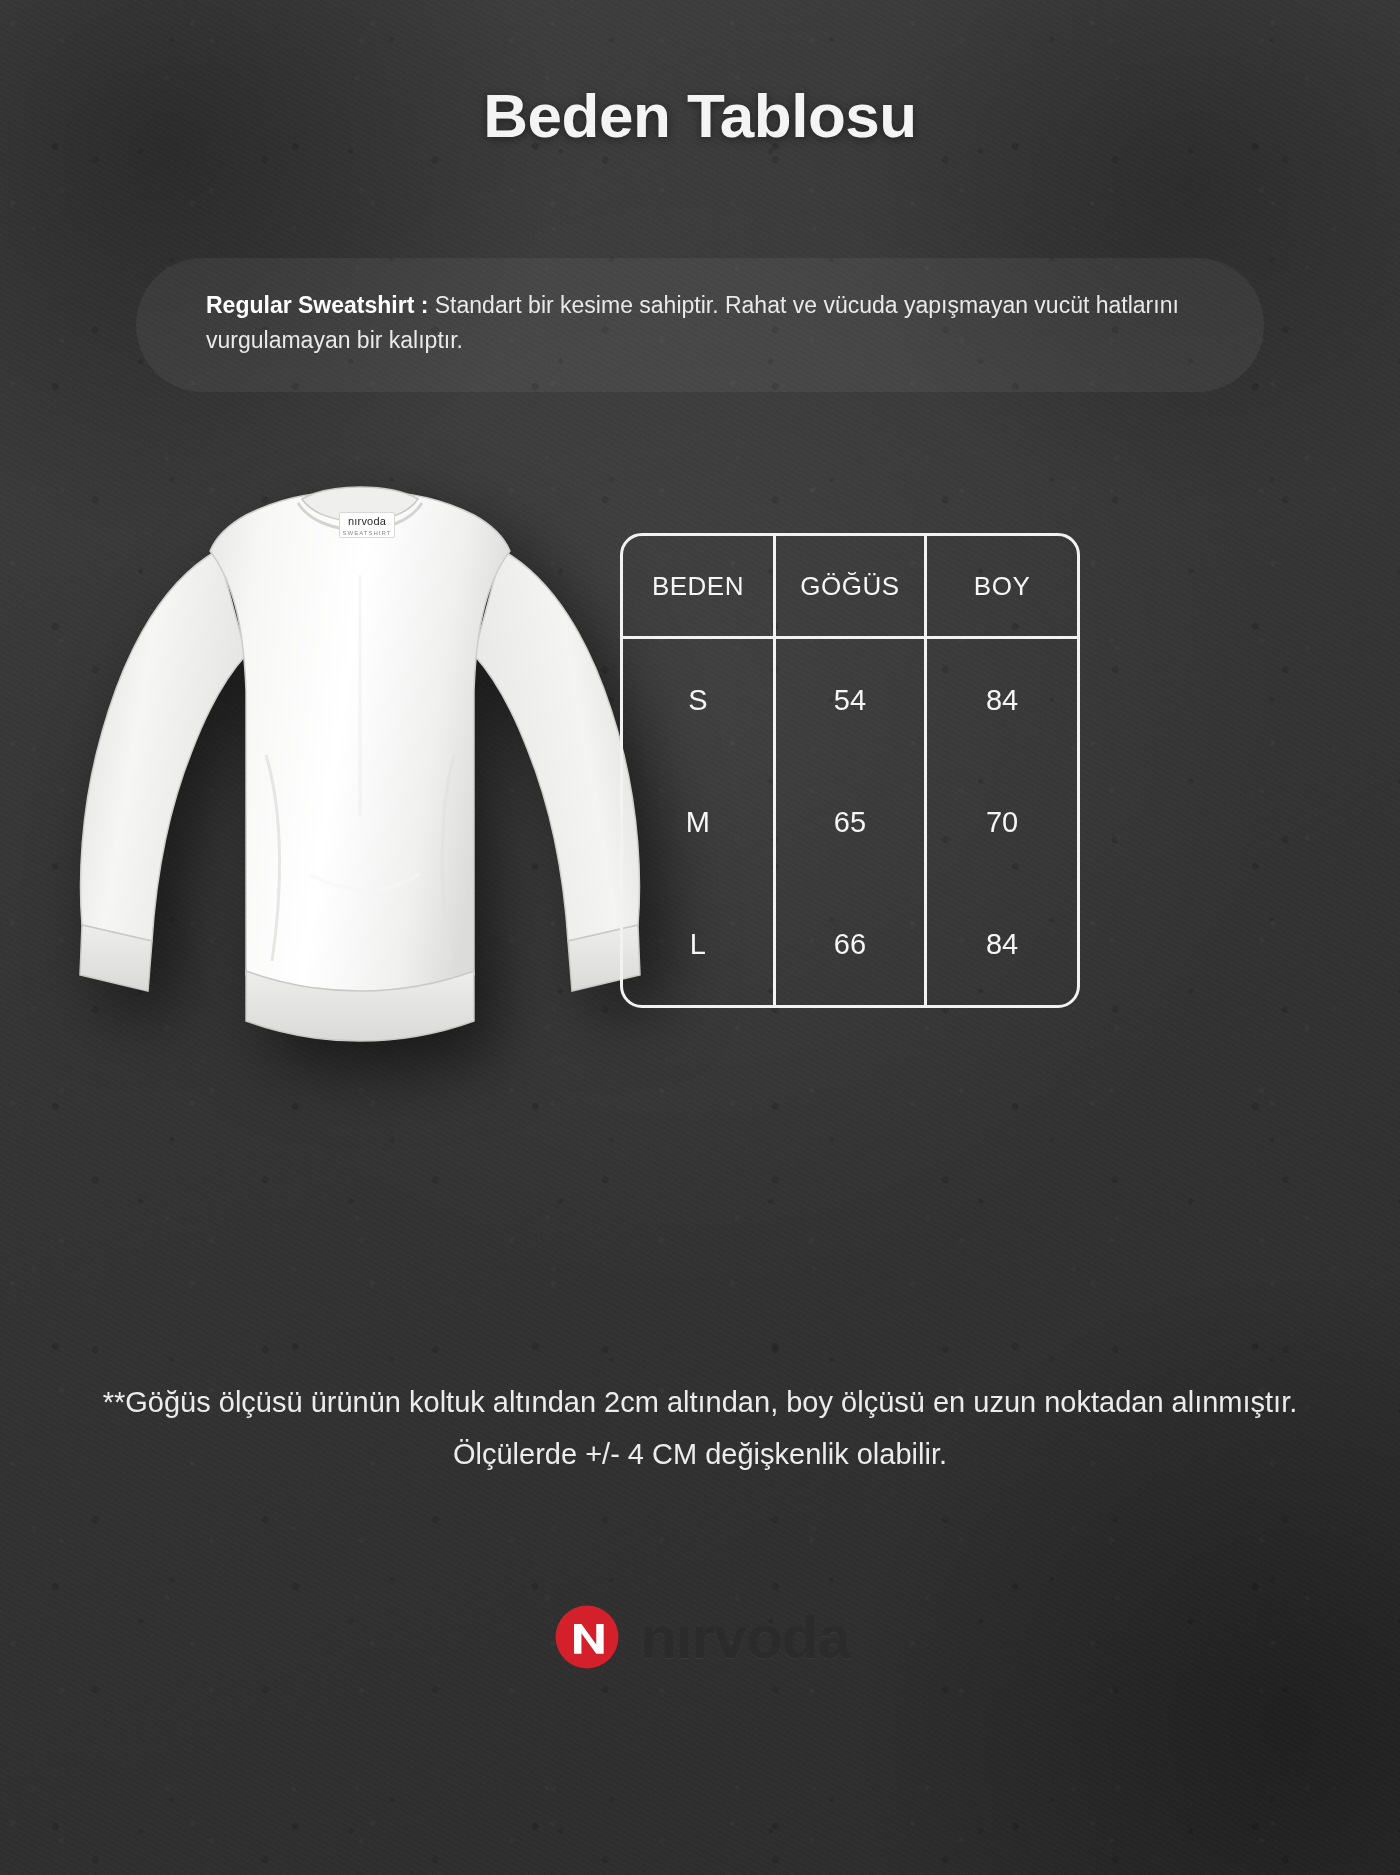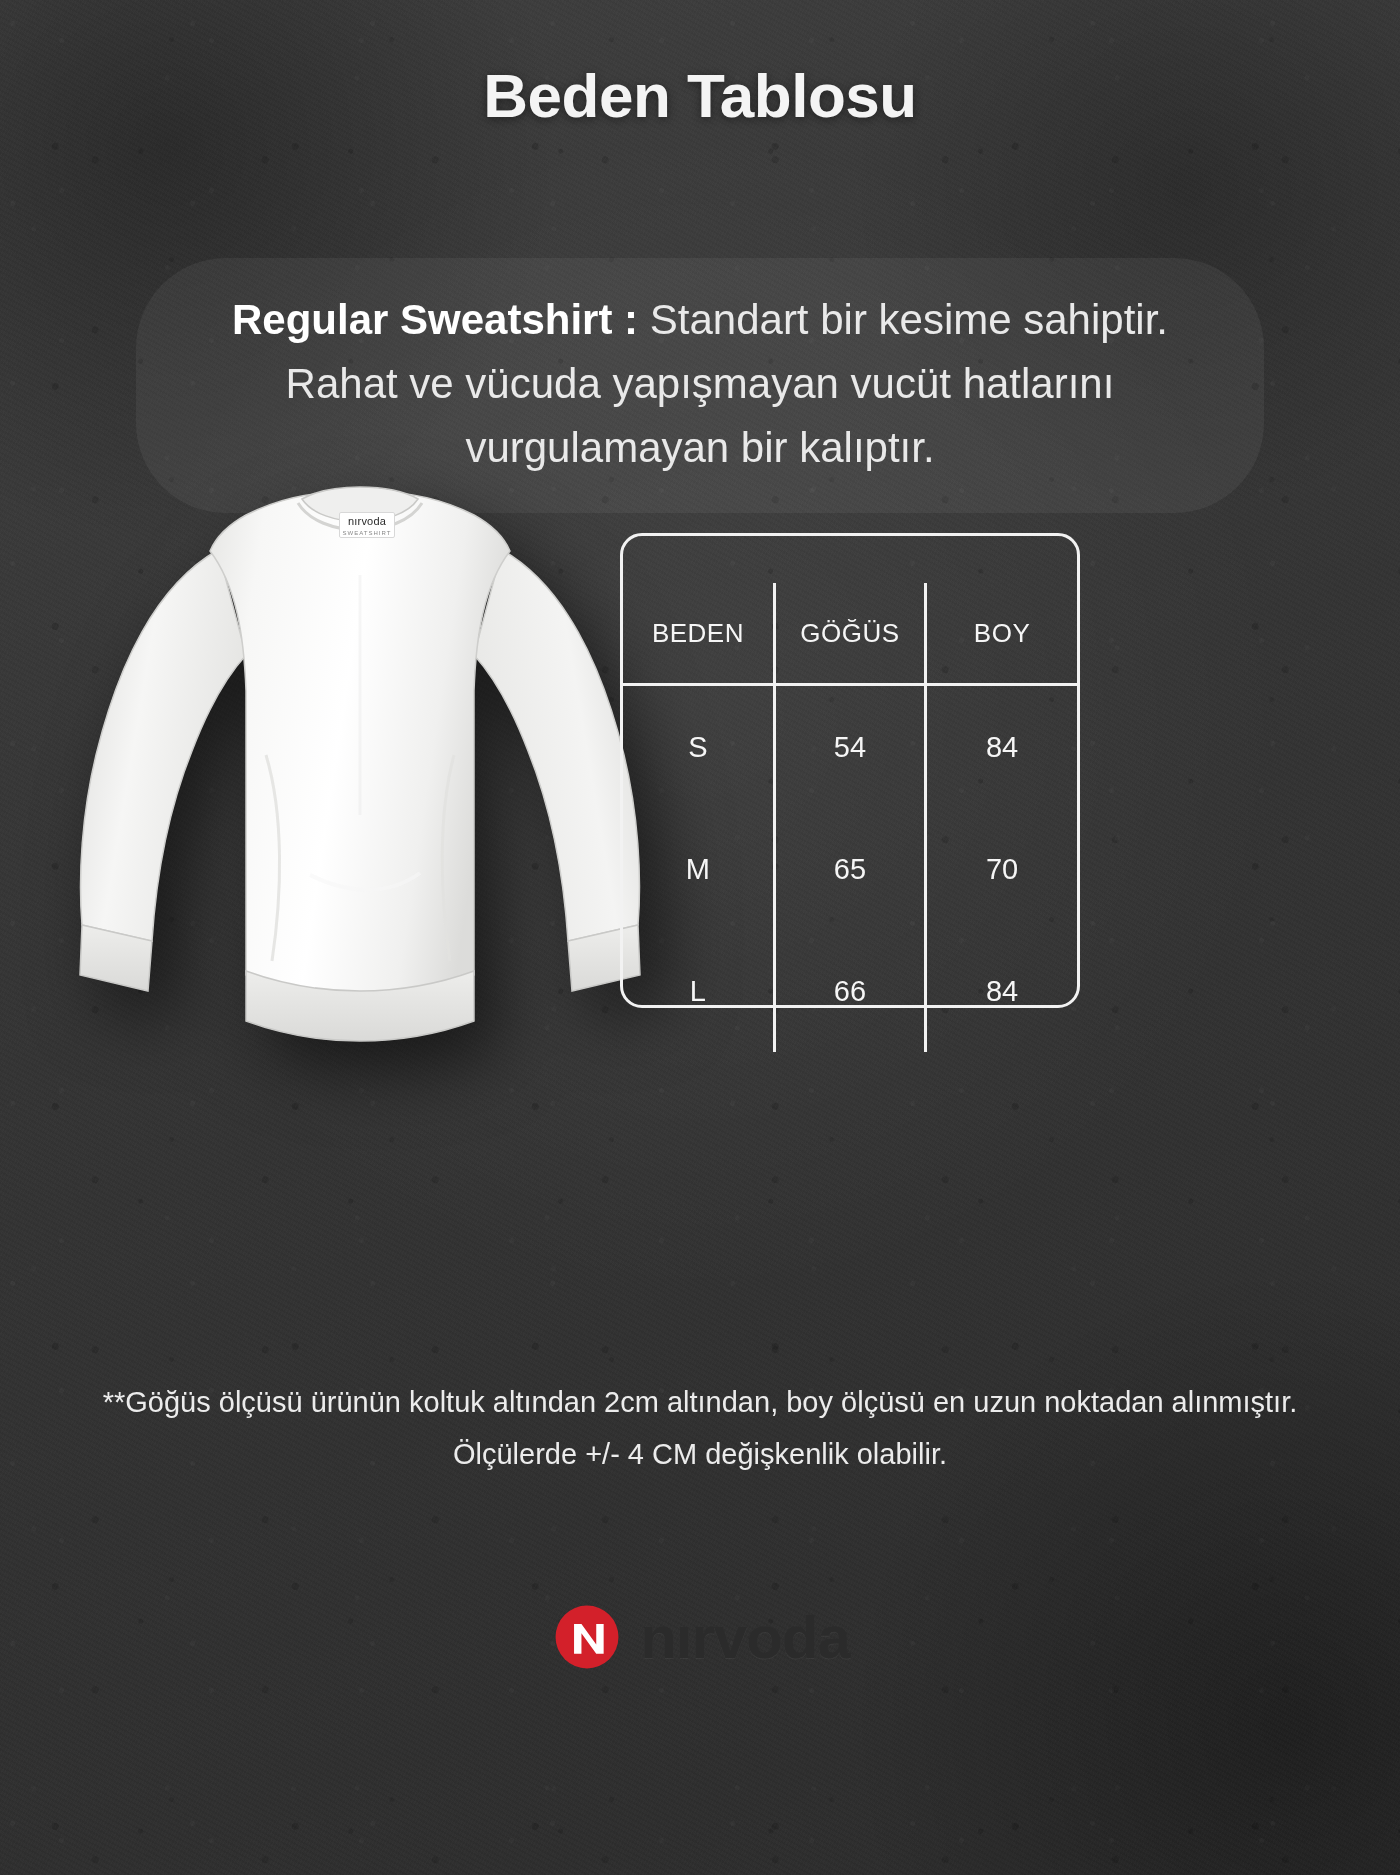--- a/index.html
+++ b/index.html
@@ -53,41 +53,40 @@
       repeating-linear-gradient(115deg, rgba(255,255,255,0.012) 0 1px, rgba(0,0,0,0.012) 1px 3px),
       repeating-linear-gradient(28deg, rgba(0,0,0,0.02) 0 2px, rgba(255,255,255,0.008) 2px 5px);
     pointer-events: none;
   }
 
   .content { position: relative; z-index: 3; }
 
   
   .title {
     margin: 0;
-    padding-top: 60px;
+    padding-top: 80px;
     text-align: center;
     color: #f4f4f4;
     font-size: 62px;
     font-weight: bold;
     letter-spacing: -0.5px;
     text-shadow: 0 2px 10px rgba(0,0,0,.45);
   }
 
   .note-pill {
     position: absolute;
     left: 136px;
     top: 258px;
     width: 1128px;
     box-sizing: border-box;
     padding: 30px 70px 34px;
     border-radius: 90px;
     background: rgba(255,255,255,0.055);
-    text-align: center;
     color: #e9e9e9;
-    font-size: 42px;
+    font-size: 23px;
     line-height: 1.52;
   }
   .note-pill b { color: #ffffff; font-weight: bold; }
 
   
   .garment-wrap {
     position: absolute;
     left: 60px;
     top: 455px;
     width: 600px;
@@ -127,21 +126,20 @@
     border: 3px solid #f2f2f2;
     border-radius: 22px;
     box-sizing: border-box;
     color: #f6f6f6;
   }
   table.size-table {
     width: 100%;
     height: 100%;
     border-collapse: collapse;
     table-layout: fixed;
-    margin-top: 47px;
   }
   table.size-table th,
   table.size-table td {
     text-align: center;
     font-weight: normal;
     font-size: 29px;
     color: #f6f6f6;
   }
   table.size-table thead th {
     font-size: 26px;

